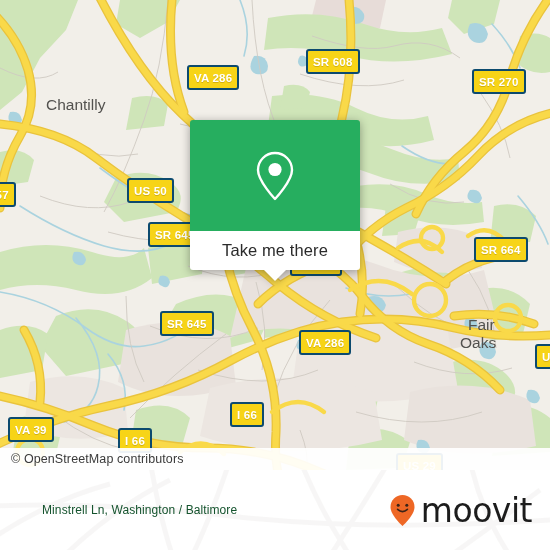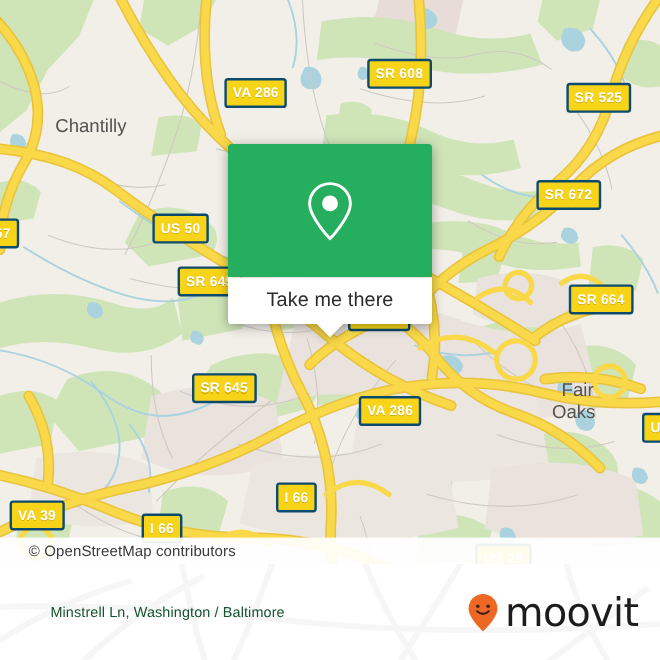--- a/index.html
+++ b/index.html
@@ -38,21 +38,21 @@
     width:0;height:0;border-left:11px solid transparent;border-right:11px solid transparent;
     border-top:11px solid #ffffff;
   }
 
   
   .attrib{
     position:absolute;left:0;bottom:0;width:550px;height:22px;
     background:rgba(255,255,255,.93);
     display:flex;align-items:center;z-index:30;
   }
-  .attrib span{font-size:12.5px;color:#3a3a3a;padding-left:24px;letter-spacing:.1px;}
+  .attrib span{font-size:12.5px;color:#3a3a3a;padding-left:11px;letter-spacing:.1px;}
 
   
   .footer{
     position:absolute;left:0;top:470px;width:550px;height:80px;
     background:#ffffff;overflow:hidden;
   }
   .footer-bg{position:absolute;left:0;top:0;width:550px;height:80px;opacity:.10;}
   .footer-inner{
     position:relative;width:100%;height:100%;
     display:flex;align-items:center;justify-content:space-between;
@@ -253,23 +253,22 @@
       <g font-family="Liberation Sans, sans-serif">
         <text x="46" y="110" font-size="15.5" fill="#53524f">Chantilly</text>
         <text x="468" y="330" font-size="15.5" fill="#53524f">Fair</text>
         <text x="460" y="348" font-size="15.5" fill="#53524f">Oaks</text>
       </g>
     </svg>
 
     <div style="position:absolute;left:0;top:0;width:550px;height:470px;">
       <div class="shield" style="position:absolute;left:306px;top:49px;"><span>SR 608</span></div>
       <div class="shield" style="position:absolute;left:187px;top:65px;"><span>VA 286</span></div>
-      <div class="shield" style="position:absolute;left:472px;top:69px;"><span>SR 525</span></div>
+      <div class="shield" style="position:absolute;left:472px;top:69px;"><span>SR 270</span></div>
       <div class="shield" style="position:absolute;left:127px;top:150px;margin-top:28px;"><span>US 50</span></div>
-      <div class="shield" style="position:absolute;left:447px;top:150px;"><span>SR 672</span></div>
       <div class="shield" style="position:absolute;left:-18px;top:182px;"><span>657</span></div>
       <div class="shield" style="position:absolute;left:148px;top:222px;"><span>SR 645</span></div>
       <div class="shield" style="position:absolute;left:474px;top:237px;"><span>SR 664</span></div>
       <div class="shield" style="position:absolute;left:290px;top:251px;"><span>VA 286</span></div>
       <div class="shield" style="position:absolute;left:160px;top:311px;"><span>SR 645</span></div>
       <div class="shield" style="position:absolute;left:299px;top:330px;"><span>VA 286</span></div>
       <div class="shield" style="position:absolute;left:535px;top:344px;"><span>US</span></div>
       <div class="shield" style="position:absolute;left:8px;top:417px;"><span>VA 39</span></div>
       <div class="shield" style="position:absolute;left:230px;top:402px;"><span>I 66</span></div>
       <div class="shield" style="position:absolute;left:118px;top:428px;"><span>I 66</span></div>

